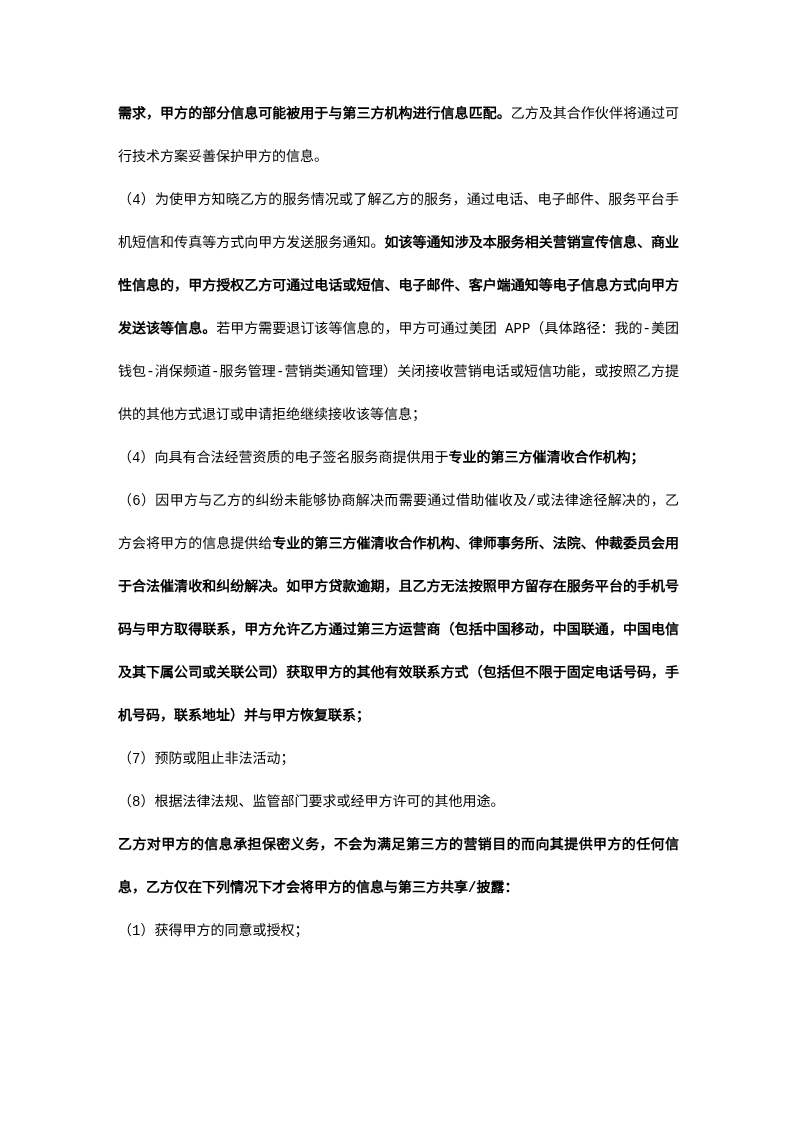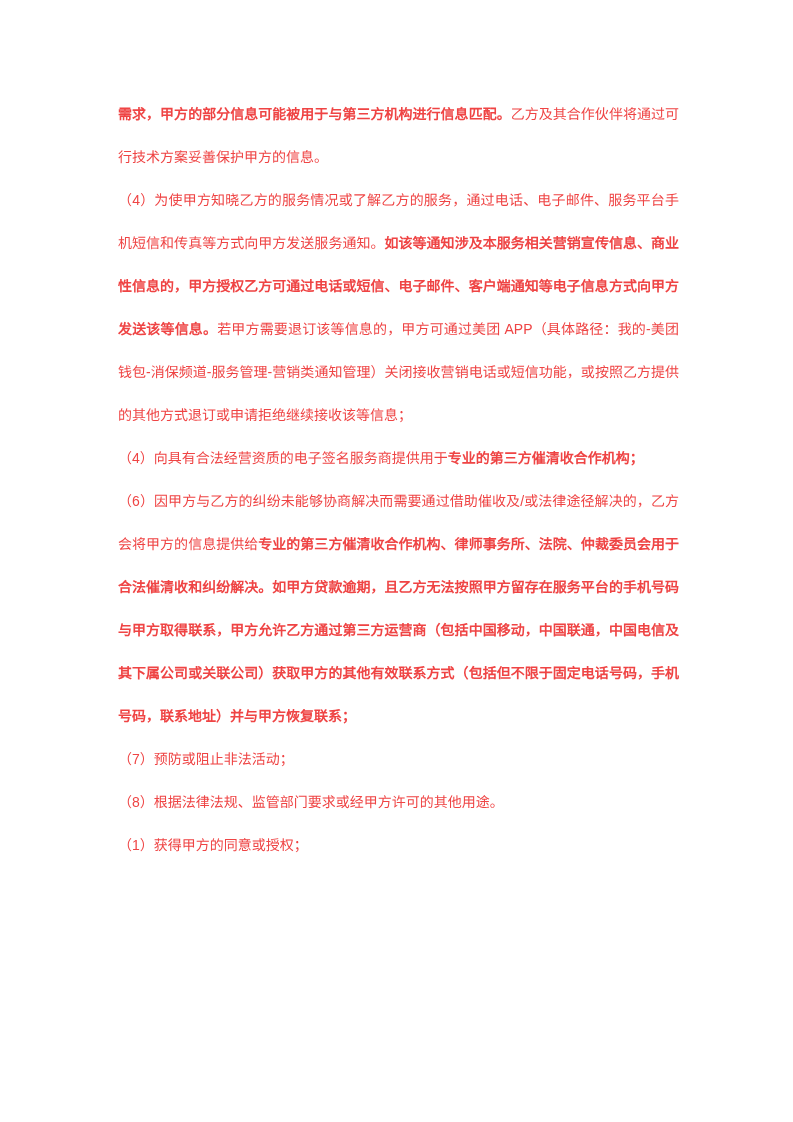--- a/index.html
+++ b/index.html
@@ -31,22 +31,23 @@
     padding: 0;
   }
   .doc-content span.b {
     font-weight: bold;
   }
 </style>
 </head>
 <body>
 
 <div class="page">
-  <div class="doc-content" style="color: #ef4444;">
+  <div class="doc-content" style="color: #000000; font-family: Liberation Mono, monospace;">
       <p><span class="b">需求，甲方的部分信息可能被用于与第三方机构进行信息匹配。</span><span>乙方及其合作伙伴将通过可行技术方案妥善保护甲方的信息。</span></p>
       <p><span>（4）为使甲方知晓乙方的服务情况或了解乙方的服务，通过电话、电子邮件、服务平台手机短信和传真等方式向甲方发送服务通知。</span><span class="b">如该等通知涉及本服务相关营销宣传信息、商业性信息的，甲方授权乙方可通过电话或短信、电子邮件、客户端通知等电子信息方式向甲方发送该等信息。</span><span>若甲方需要退订该等信息的，甲方可通过美团 APP（具体路径：我的-美团钱包-消保频道-服务管理-营销类通知管理）关闭接收营销电话或短信功能，或按照乙方提供的其他方式退订或申请拒绝继续接收该等信息；</span></p>
       <p><span>（4）向具有合法经营资质的电子签名服务商提供用于</span><span class="b">专业的第三方催清收合作机构；</span></p>
       <p><span>（6）因甲方与乙方的纠纷未能够协商解决而需要通过借助催收及/或法律途径解决的，乙方会将甲方的信息提供给</span><span class="b">专业的第三方催清收合作机构、律师事务所、法院、仲裁委员会用于合法催清收和纠纷解决。如甲方贷款逾期，且乙方无法按照甲方留存在服务平台的手机号码与甲方取得联系，甲方允许乙方通过第三方运营商（包括中国移动，中国联通，中国电信及其下属公司或关联公司）获取甲方的其他有效联系方式（包括但不限于固定电话号码，手机号码，联系地址）并与甲方恢复联系；</span></p>
       <p><span>（7）预防或阻止非法活动；</span></p>
       <p><span>（8）根据法律法规、监管部门要求或经甲方许可的其他用途。</span></p>
+      <p><span class="b">乙方对甲方的信息承担保密义务，不会为满足第三方的营销目的而向其提供甲方的任何信息，乙方仅在下列情况下才会将甲方的信息与第三方共享/披露：</span></p>
       <p><span>（1）获得甲方的同意或授权；</span></p>
     </div>
 </div>
 
 </body></html>

